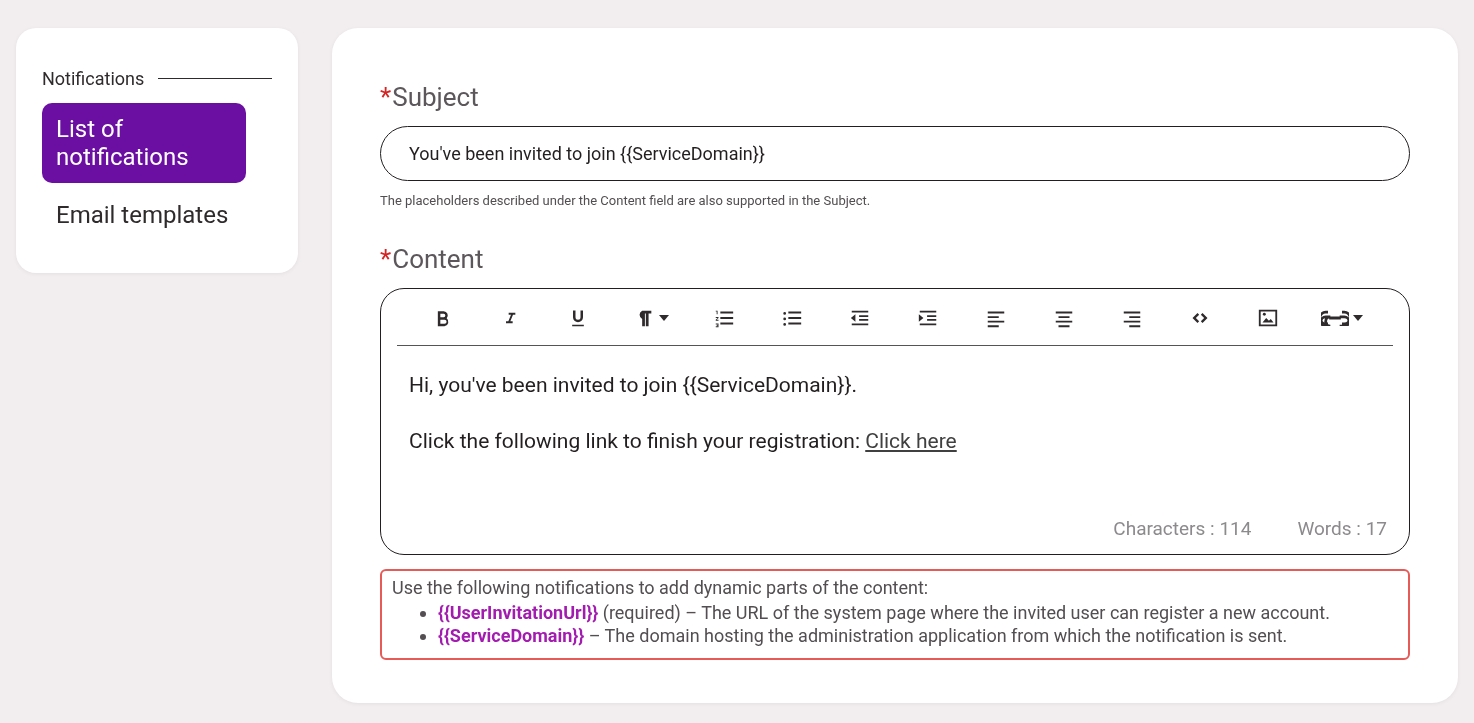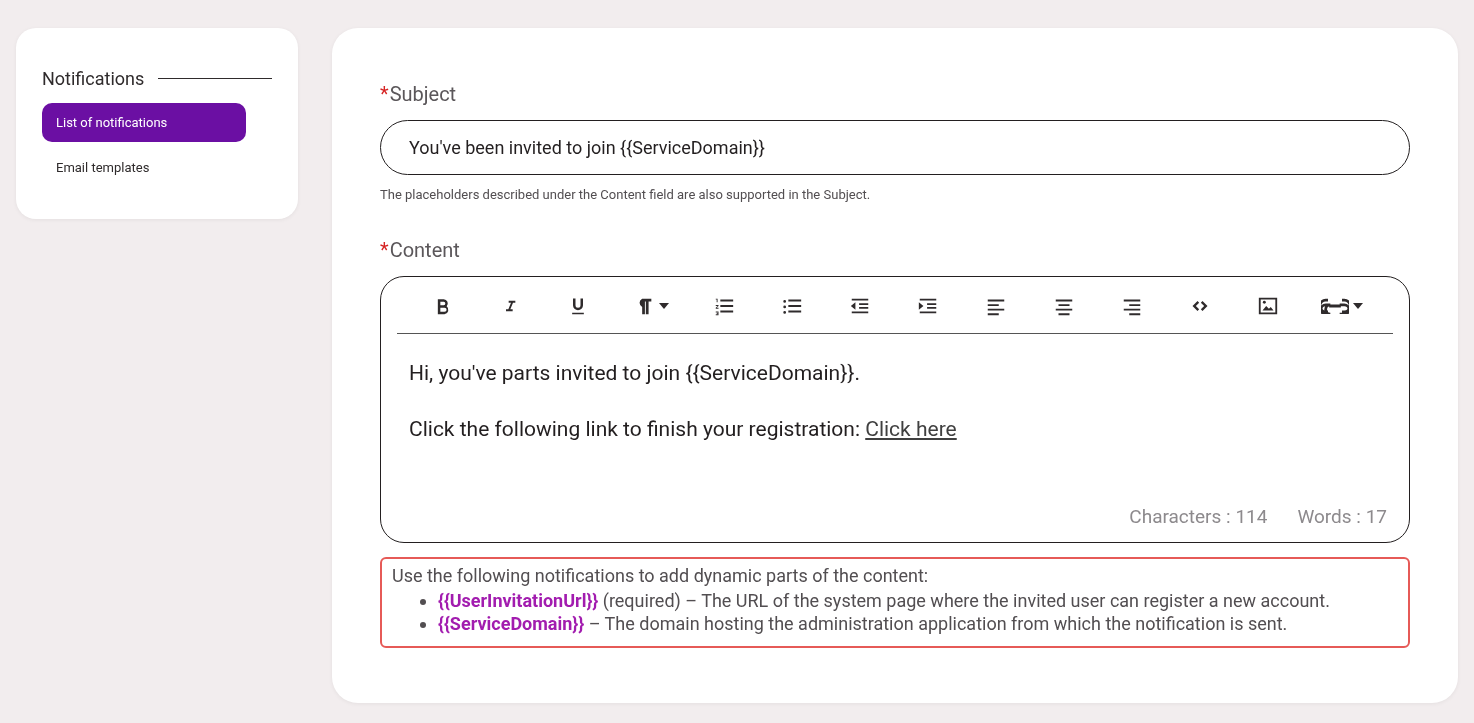--- a/index.html
+++ b/index.html
@@ -41,41 +41,41 @@
   .sidebar-header-rule {
     flex: 1;
     height: 1px;
     background: #2f2b2c;
   }
   .sidebar-item {
     display: block;
     width: 204px;
     padding: 12px 14px;
     border-radius: 10px;
-    font-size: 13px;
+    font-size: 24px;
     color: #2f2b2c;
     cursor: pointer;
     margin-bottom: 6px;
   }
   .sidebar-item.active {
     background: #6b0fa3;
     color: #fff;
   }
 
   
   .main {
     flex: 1;
     background: #fff;
     border-radius: 26px;
     box-shadow: 0 1px 4px rgba(0,0,0,0.06);
     padding: 54px 48px 38px 48px;
     position: relative;
   }
   .field-label {
-    font-size: 20px;
+    font-size: 26px;
     color: #5b575a;
     margin-bottom: 14px;
   }
   .field-label .req {
     color: #d62323;
     margin-right: 1px;
   }
   .subject-wrap { margin-bottom: 8px; }
   .subject-input {
     width: 100%;
@@ -138,21 +138,21 @@
     min-height: 165px;
   }
   .editor-body p { margin-bottom: 26px; }
   .editor-body a {
     color: #404040;
     text-decoration: underline;
   }
   .editor-footer {
     display: flex;
     justify-content: flex-end;
-    gap: 30px;
+    gap: 46px;
     padding: 6px 22px 14px 22px;
     font-size: 19px;
     color: #8d8a8d;
   }
 
   
   .hintbox {
     border: 2px solid #e65a57;
     border-radius: 6px;
     padding: 6px 10px 10px 10px;
@@ -276,21 +276,21 @@
         <span class="tbtn" style="width:50px">
           <svg width="28" height="16" viewBox="0 0 24 12">
               <path fill="none" stroke="currentColor" stroke-width="2.4" d="M8 6a4 4 0 0 1 0-8h.01M8 6H4a4 4 0 0 1 0-8h4M16 6h4a4 4 0 0 0 0-8h-4" transform="translate(0 7)"></path>
               <path fill="none" stroke="currentColor" stroke-width="2.4" d="M7 6h10"></path>
               <path fill="none" stroke="currentColor" stroke-width="2.4" d="M6 1h-2a5 5 0 0 0 0 10h2M18 1h2a5 5 0 0 1 0 10h-2"></path>
             </svg>
           <span class="caret"></span>
         </span>
       </div>
       <div class="editor-body" contenteditable="true" style="">
-        <p>Hi, you've parts invited to join {{ServiceDomain}}.</p>
+        <p>Hi, you've been invited to join {{ServiceDomain}}.</p>
         <p>
           <span>Click the following link to finish your registration: </span><a href="#">Click here</a>
         </p>
       </div>
       <div class="editor-footer">
         <span>
           <span>Characters : </span><span>114</span>
         </span>
         <span>
           <span>Words : </span><span>17</span>

